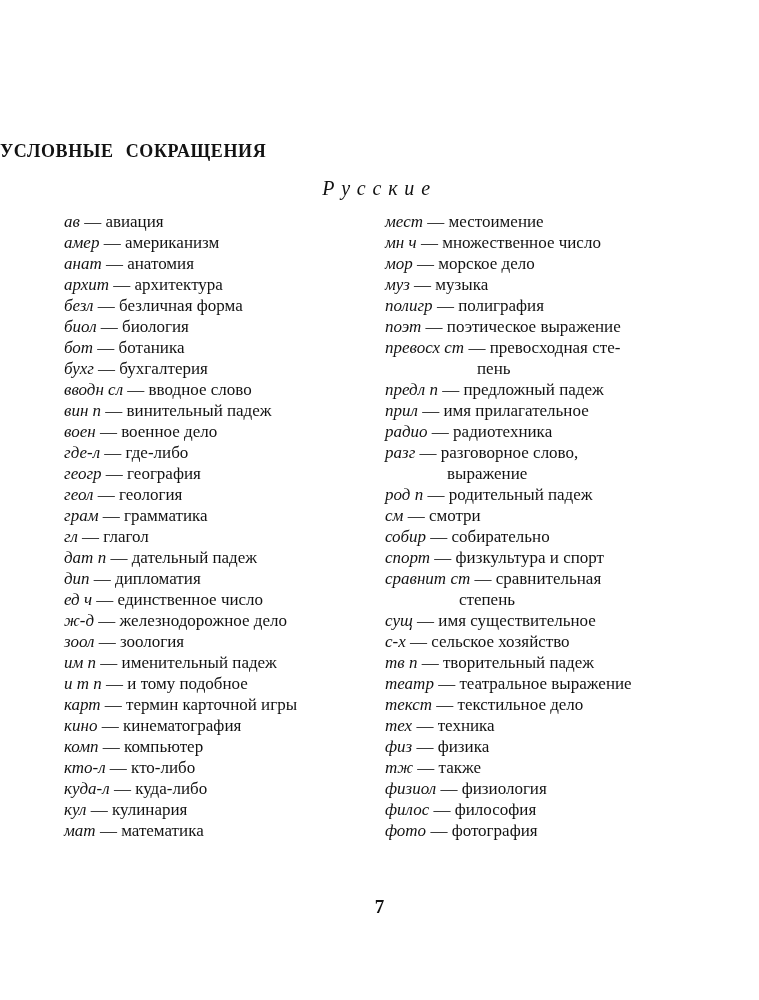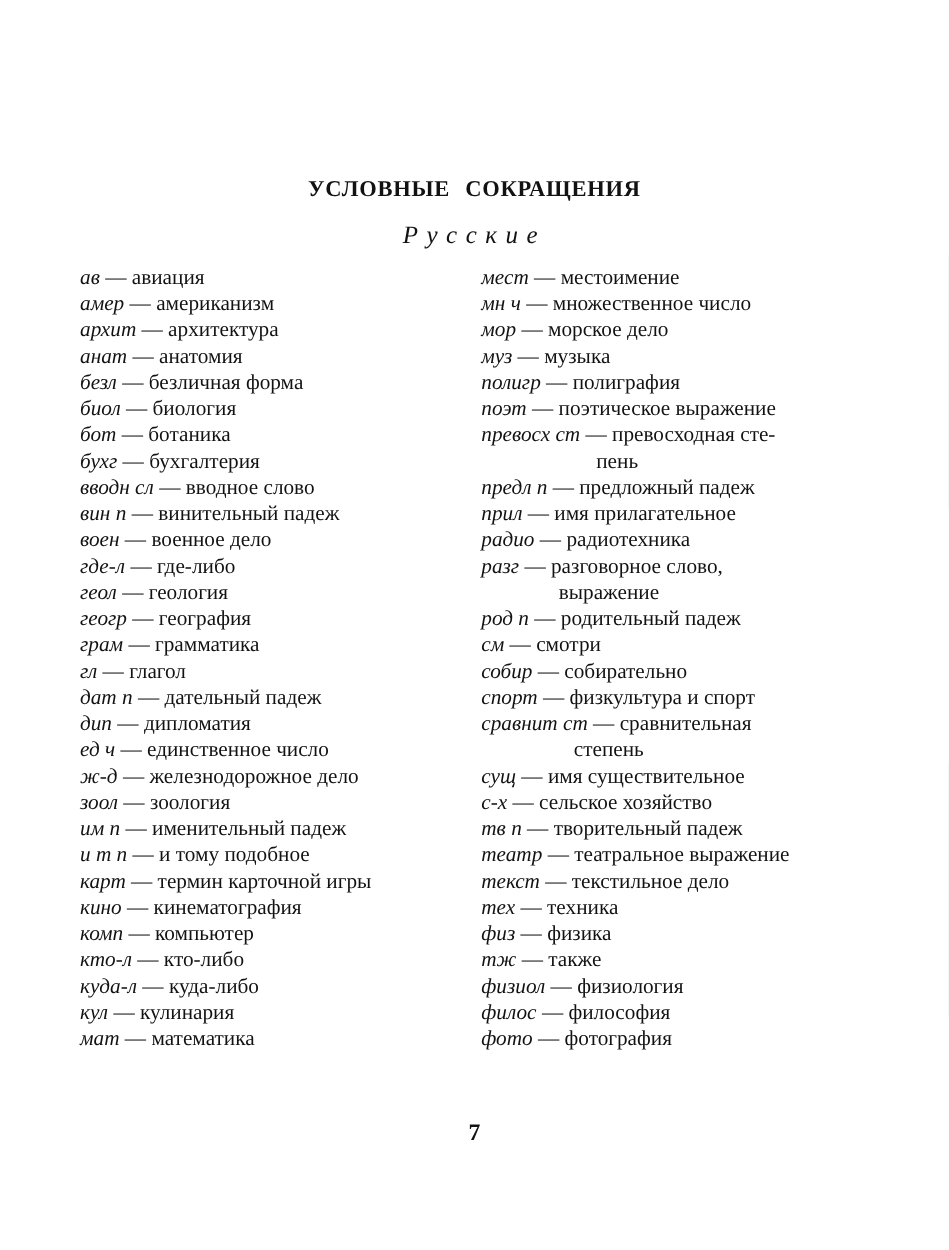--- a/index.html
+++ b/index.html
@@ -11,21 +11,20 @@
     background: #ffffff;
     font-family: "Liberation Serif", "DejaVu Serif", serif;
     color: #121212;
     overflow: hidden;
   }
   .title {
     position: absolute;
     top: 141px;
     left: 0;
     right: 0;
-    text-align: center;
     font-weight: 700;
     font-size: 18px;
     letter-spacing: 0.6px;
     word-spacing: 7px;
   }
   .subtitle {
     position: absolute;
     top: 177px;
     left: 0;
     right: 0;
@@ -72,32 +71,32 @@
 <body>
 
 <div class="page">
   <div class="title">УСЛОВНЫЕ СОКРАЩЕНИЯ</div>
   <div class="subtitle">Русские</div>
 
   <div class="columns">
     <div class="col col-left" id="col-left">
         <div class="entry"><span class="abbr">ав</span> — <span>авиация</span></div>
         <div class="entry"><span class="abbr">амер</span> — <span>американизм</span></div>
+        <div class="entry"><span class="abbr">анат</span> — <span>анатомия</span></div>
         <div class="entry"><span class="abbr">архит</span> — <span>архитектура</span></div>
-        <div class="entry"><span class="abbr">анат</span> — <span>анатомия</span></div>
         <div class="entry"><span class="abbr">безл</span> — <span>безличная форма</span></div>
         <div class="entry"><span class="abbr">биол</span> — <span>биология</span></div>
         <div class="entry"><span class="abbr">бот</span> — <span>ботаника</span></div>
         <div class="entry"><span class="abbr">бухг</span> — <span>бухгалтерия</span></div>
         <div class="entry"><span class="abbr">вводн сл</span> — <span>вводное слово</span></div>
         <div class="entry"><span class="abbr">вин п</span> — <span>винительный падеж</span></div>
         <div class="entry"><span class="abbr">воен</span> — <span>военное дело</span></div>
         <div class="entry"><span class="abbr">где-л</span> — <span>где-либо</span></div>
+        <div class="entry"><span class="abbr">геогр</span> — <span>география</span></div>
         <div class="entry"><span class="abbr">геол</span> — <span>геология</span></div>
-        <div class="entry"><span class="abbr">геогр</span> — <span>география</span></div>
         <div class="entry"><span class="abbr">грам</span> — <span>грамматика</span></div>
         <div class="entry"><span class="abbr">гл</span> — <span>глагол</span></div>
         <div class="entry"><span class="abbr">дат п</span> — <span>дательный падеж</span></div>
         <div class="entry"><span class="abbr">дип</span> — <span>дипломатия</span></div>
         <div class="entry"><span class="abbr">ед ч</span> — <span>единственное число</span></div>
         <div class="entry"><span class="abbr">ж-д</span> — <span>железнодорожное дело</span></div>
         <div class="entry"><span class="abbr">зоол</span> — <span>зоология</span></div>
         <div class="entry"><span class="abbr">им п</span> — <span>именительный падеж</span></div>
         <div class="entry"><span class="abbr">и т п</span> — <span>и тому подобное</span></div>
         <div class="entry"><span class="abbr">карт</span> — <span>термин карточной игры</span></div>

